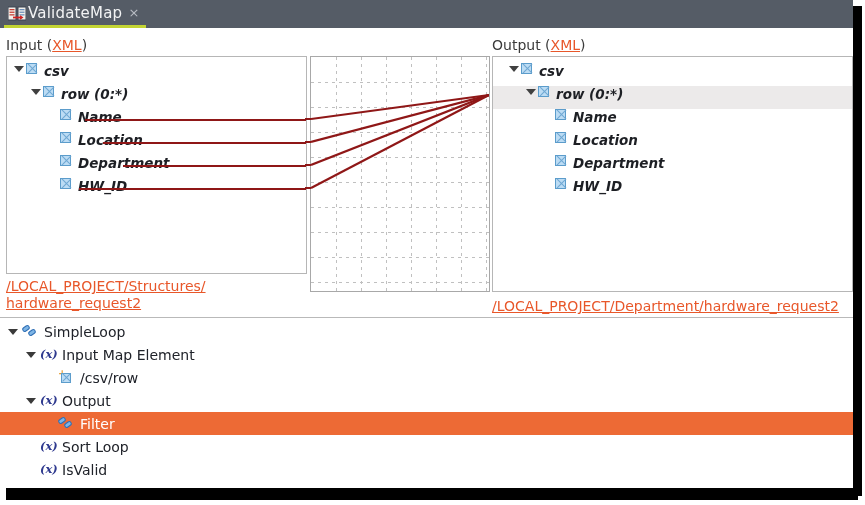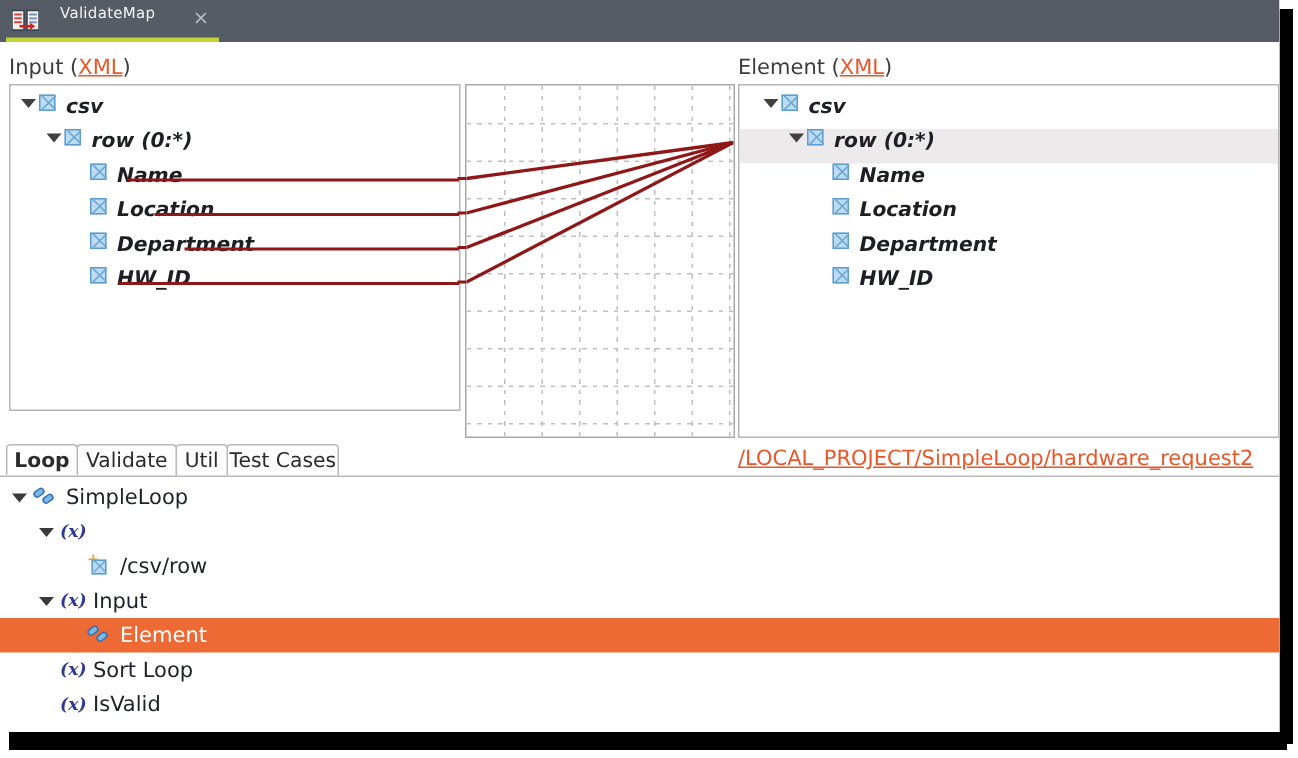--- a/index.html
+++ b/index.html
@@ -10,21 +10,21 @@
   
   #shadow{position:absolute;left:0;top:0;width:865px;height:505px;}
   #shadow .sh-r{position:absolute;left:853px;top:6px;width:9px;height:493px;background:#000;}
   #shadow .sh-b{position:absolute;left:6px;top:488px;width:856px;height:12px;background:#000;}
   #shadow .sh-rc{position:absolute;left:858px;top:496px;width:4px;height:4px;background:#fff;}
 
   
   #titlebar{position:absolute;left:0;top:0;width:853px;height:28px;background:#555c66;}
   #tab-underline{position:absolute;left:4px;top:25px;width:142px;height:4px;background:#c3d433;}
   .tb-icon{position:absolute;left:8px;top:6px;width:18px;height:16px;}
-  #tab-title{position:absolute;left:40px;top:4px;color:#f2f3f4;font-size:10px;letter-spacing:.2px;}
+  #tab-title{position:absolute;left:28px;top:4px;color:#f2f3f4;font-size:15px;letter-spacing:.2px;}
   #tab-close{position:absolute;left:127px;top:6px;color:#b9bdc4;font-size:13px;cursor:pointer;
              width:14px;height:14px;line-height:14px;text-align:center;}
 
   
   #content{position:absolute;left:0;top:28px;width:792px;height:460px;background:#ffffff;}
 
   .panel-label{position:absolute;font-size:14px;color:#3b3b3b;}
   .panel-label .lnk{color:#e8572a;text-decoration:underline;cursor:pointer;}
 
   .treebox{position:absolute;background:#ffffff;border:1px solid #b6b6b6;overflow:hidden;}
@@ -120,21 +120,21 @@
     <div id="tab-underline"></div>
   </div>
 
   <div id="content">
 
     <div class="panel-label" style="left:6px;top:9px;">
       <span>Input (</span><span class="lnk">XML</span><span>)</span>
     </div>
 
     <div class="panel-label" style="left:492px;top:9px;">
-      <span>Element (</span><span class="lnk">XML</span><span>)</span>
+      <span>Output (</span><span class="lnk">XML</span><span>)</span>
     </div>
 
     <div class="treebox" id="input-tree" style="left:6px;top:28px;width:299px;height:216px;">
         <div class="trow" style="position: absolute; left: 0px; right: 0px; top: 6px; padding-left: 6px;">
           <span class="twist open"></span>
           <span class="cbx"></span>
           <span class="tlabel">csv</span>
         </div>
         <div class="trow" style="position: absolute; left: 0px; right: 0px; top: 29px; padding-left: 23px;">
           <span class="twist open"></span>
@@ -220,60 +220,59 @@
           <span class="cbx"></span>
           <span class="tlabel">Department</span>
         </div>
         <div class="trow" style="position: absolute; left: 0px; right: 0px; top: 121px; padding-left: 49px;">
           <span class="twist none"></span>
           <span class="cbx"></span>
           <span class="tlabel">HW_ID</span>
         </div>
       </div>
 
+    <div class="panel-label" style="left:6px;top:250px;line-height:17px;width:300px;">
+      <span class="lnk">/LOCAL_PROJECT/Structures/</span><br>
+      <span class="lnk">hardware_request2</span>
+    </div>
 
     <div class="panel-label" style="left:492px;top:270px;">
-      <span class="lnk">/LOCAL_PROJECT/SimpleLoop/hardware_request2</span>
-    </div>
-
-    <div id="tabstrip" style="top:268px;width:853px;">
-        <div class="btab act" style="left: 4px; width: 48px;">Loop</div>
-        <div class="btab" style="left: 51px; width: 67px;">Validate</div>
-        <div class="btab" style="left: 117px; width: 35px;">Util</div>
-        <div class="btab" style="left: 151px; width: 75px;">Test Cases</div>
-      </div>
+      <span class="lnk">/LOCAL_PROJECT/Department/hardware_request2</span>
+    </div>
+
     <div id="tabsep" style="top:289px;width:853px;"></div>
 
     <div id="bottomtree" style="position:absolute;left:0;top:292px;width:853px;height:168px;">
         <div class="lrow" style="top: 0px; padding-left: 8px;">
           <span class="lt open"></span>
           <span class="ic ic-link"></span>
           <span>SimpleLoop</span>
         </div>
         <div class="lrow" style="top: 23px; padding-left: 26px;">
           <span class="lt open"></span>
           <span class="ic ic-fx">(x)</span>
+          <span>Input Map Element</span>
         </div>
         <div class="lrow" style="top: 46px; padding-left: 44px;">
           <span class="lt "></span>
           <span class="ic ic-node">
             <span class="pl">+</span>
             <span class="sq"></span>
           </span>
           <span>/csv/row</span>
         </div>
         <div class="lrow" style="top: 69px; padding-left: 26px;">
           <span class="lt open"></span>
           <span class="ic ic-fx">(x)</span>
-          <span>Input</span>
+          <span>Output</span>
         </div>
         <div class="lrow hl" style="top: 92px; padding-left: 44px;">
           <span class="lt "></span>
           <span class="ic ic-link"></span>
-          <span>Element</span>
+          <span>Filter</span>
         </div>
         <div class="lrow" style="top: 115px; padding-left: 26px;">
           <span class="lt "></span>
           <span class="ic ic-fx">(x)</span>
           <span>Sort Loop</span>
         </div>
         <div class="lrow" style="top: 138px; padding-left: 26px;">
           <span class="lt "></span>
           <span class="ic ic-fx">(x)</span>
           <span>IsValid</span>

